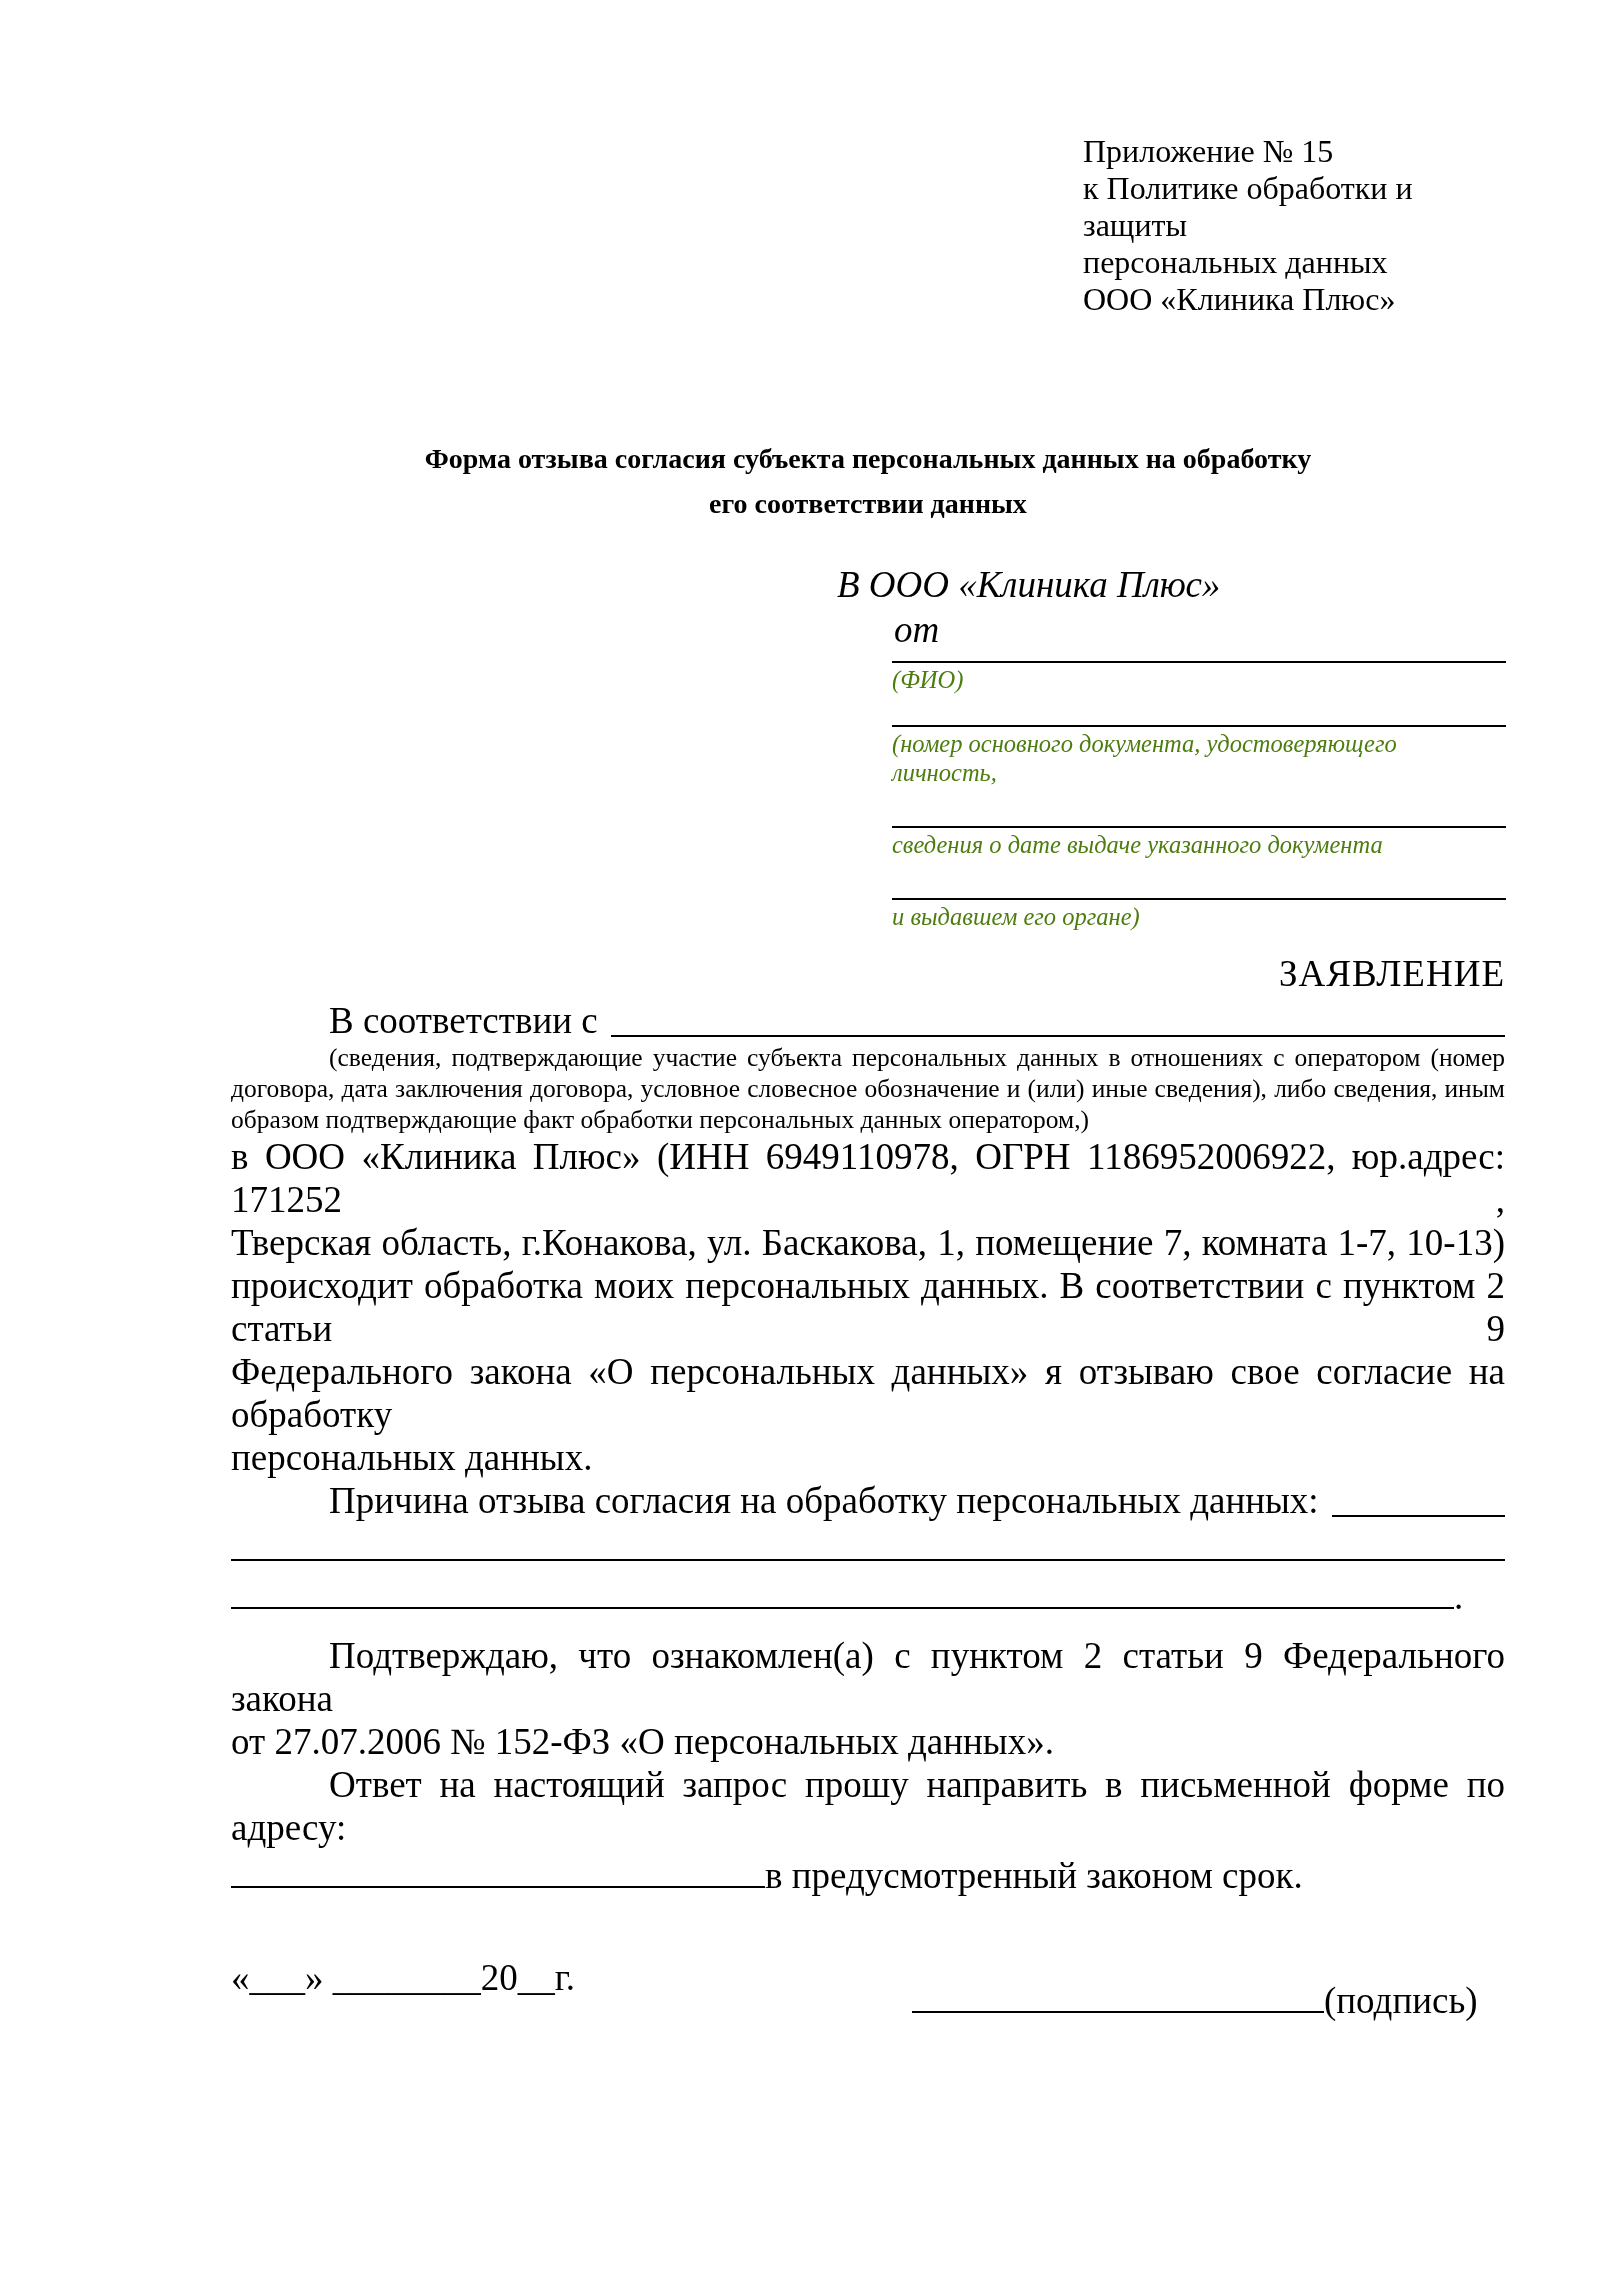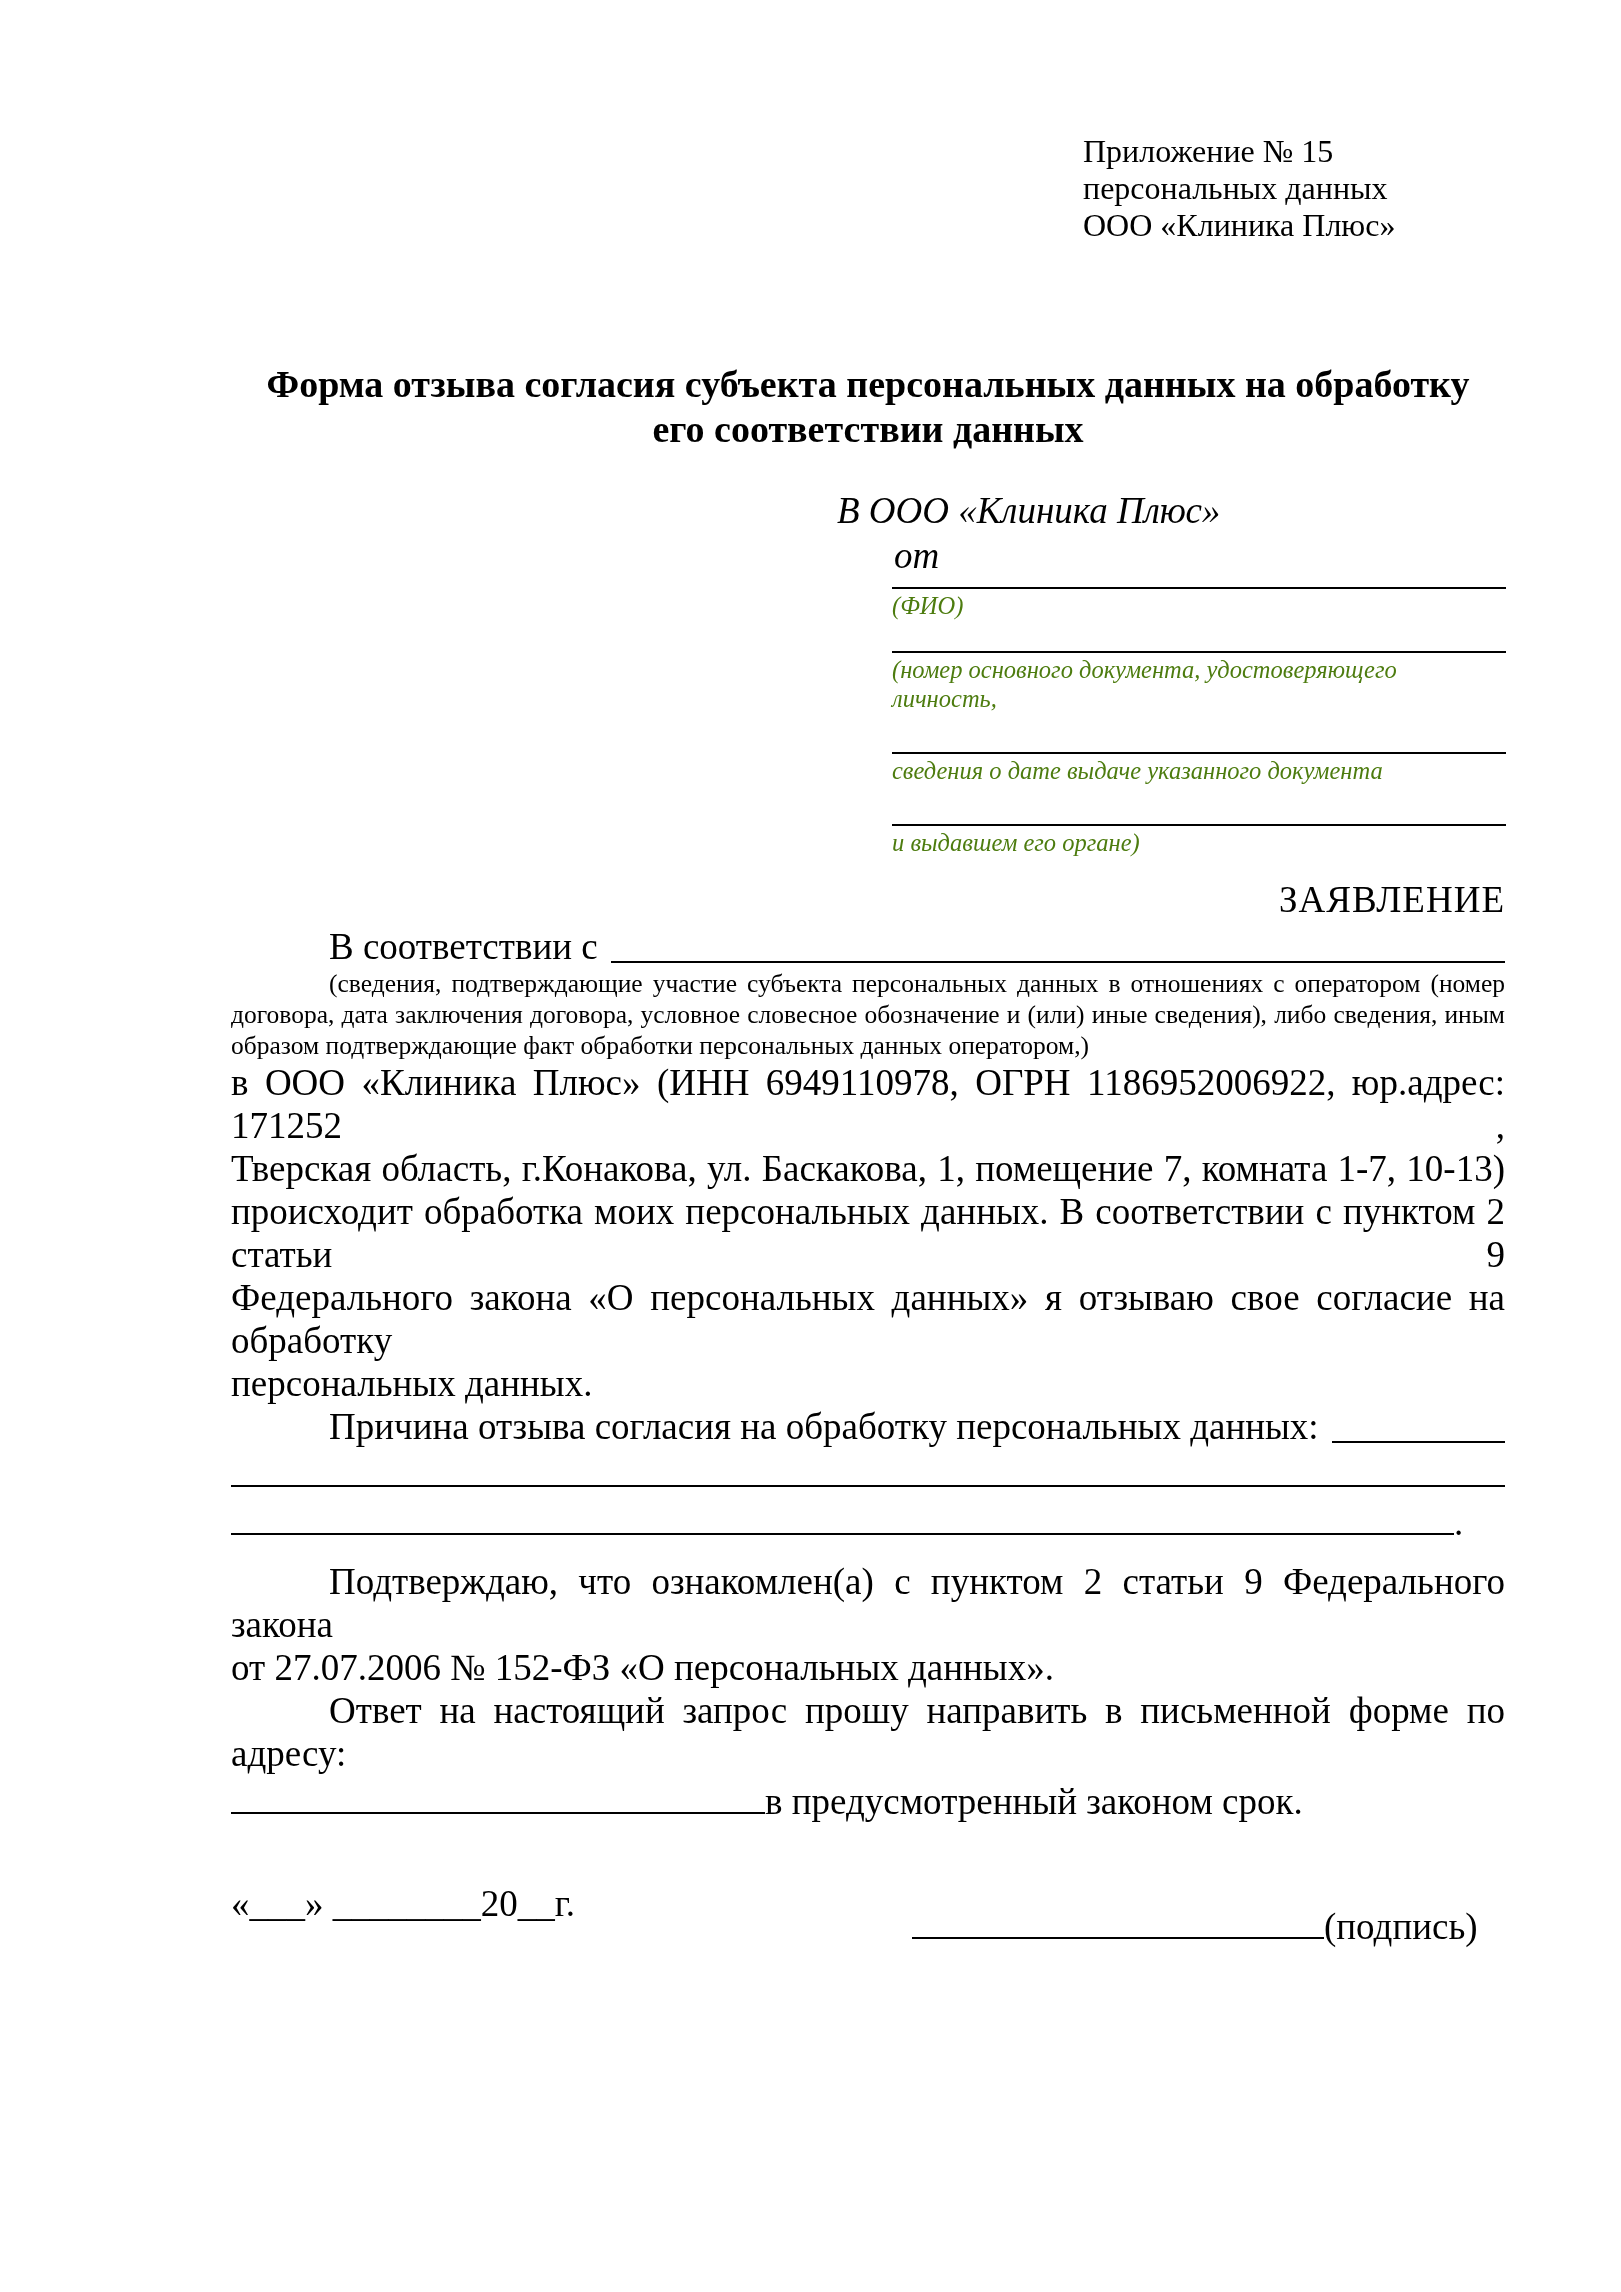--- a/index.html
+++ b/index.html
@@ -9,21 +9,21 @@
     background:#ffffff;
     color:#000000;
     font-family:"Liberation Serif","DejaVu Serif",serif;
     box-sizing:border-box;
     padding:133px 116px 0 231px;
     overflow:hidden;
   }
   
   .header-block{margin-left:852px;font-size:32px;line-height:37px;}
   
-  .doc-title{margin-top:118px;text-align:center;font-weight:bold;font-size:38px;line-height:45px;}
+  .doc-title{margin-top:118px;text-align:center;font-weight:bold;font-size:28px;line-height:45px;}
   .doc-title div{white-space:nowrap;}
   
   .addressee{margin-top:37px;font-size:37px;font-style:italic;}
   .addr-to{margin-left:606px;line-height:43px;white-space:nowrap;}
   .addr-from{margin-left:663px;line-height:43px;margin-top:2px;}
   .field{margin-left:661px;width:614px;}
   .field-line{border-bottom:2.9px solid #000;}
   .fl-a{height:9.8px;}
   .fl-b{height:31px;}
   .fl-c{height:39px;}
@@ -47,20 +47,21 @@
   .sign-row{display:flex;justify-content:space-between;margin-top:59px;padding-right:27.4px;font-size:37px;line-height:43px;}
   .sig-group{white-space:nowrap;margin-top:18px;}
 </style>
 </head>
 <body>
 
 <div class="page">
 
   <div class="header-block">
     <div>Приложение № 15</div>
+    <div>к Политике обработки и защиты</div>
     <div>персональных данных</div>
     <div>ООО «Клиника Плюс»</div>
   </div>
 
   <div class="doc-title">
     <div>Форма отзыва согласия субъекта персональных данных на обработку</div>
     <div>его соответствии данных</div>
   </div>
 
   <div class="addressee">

